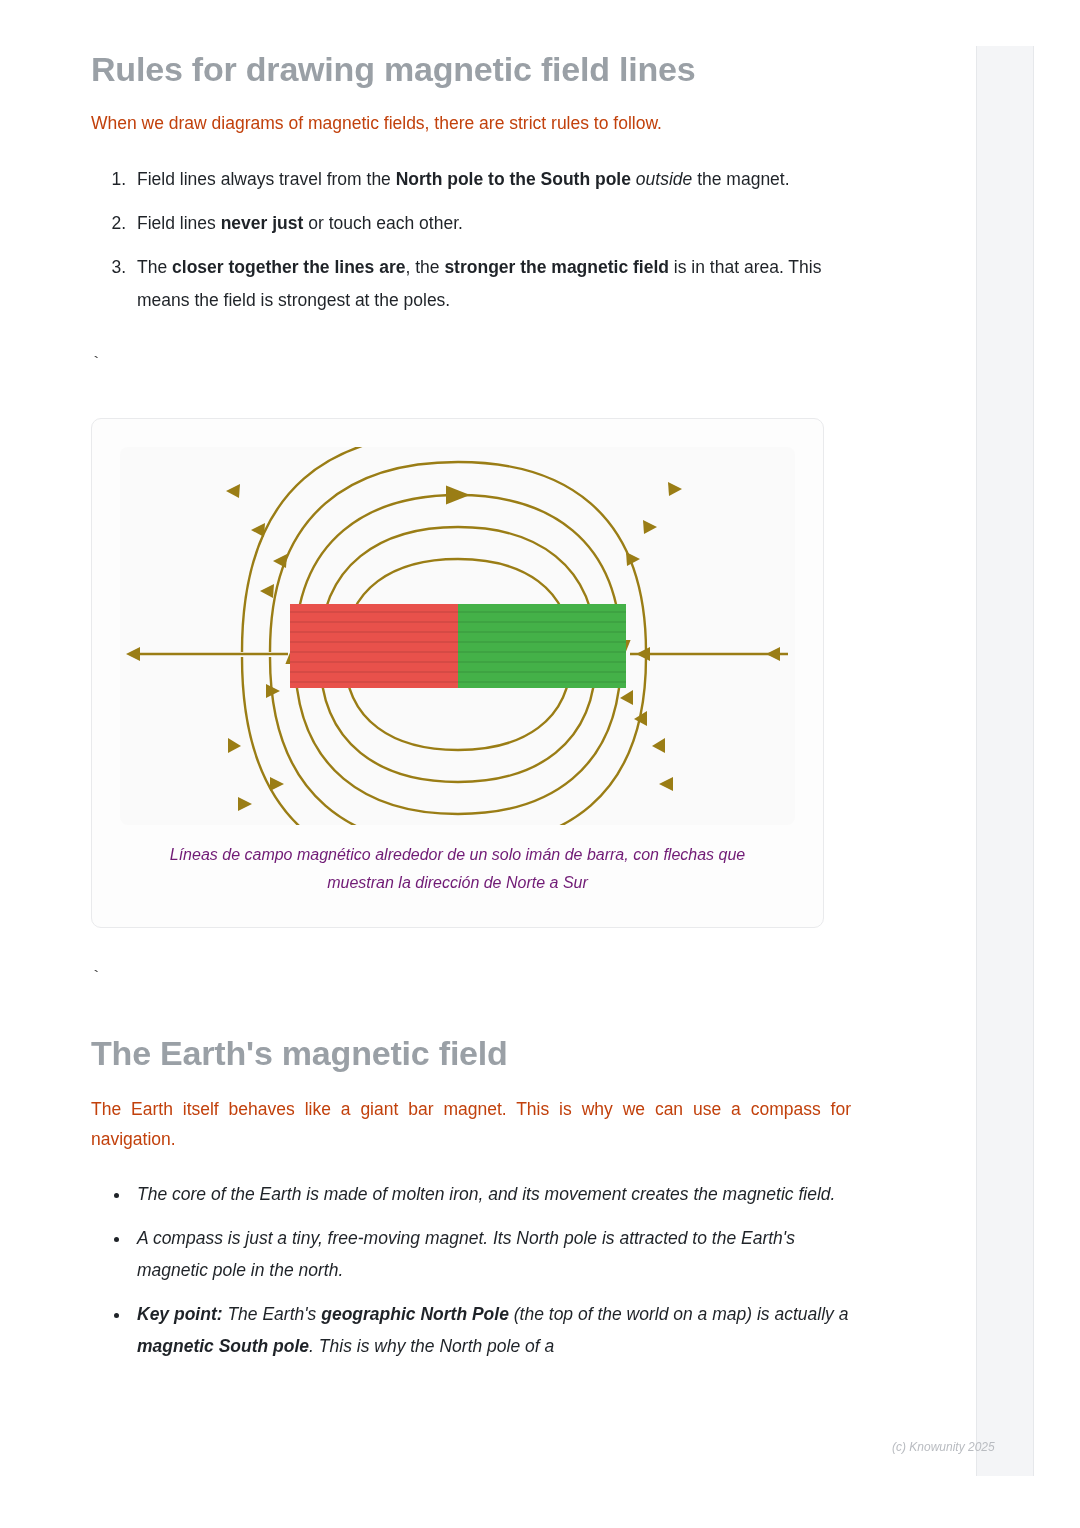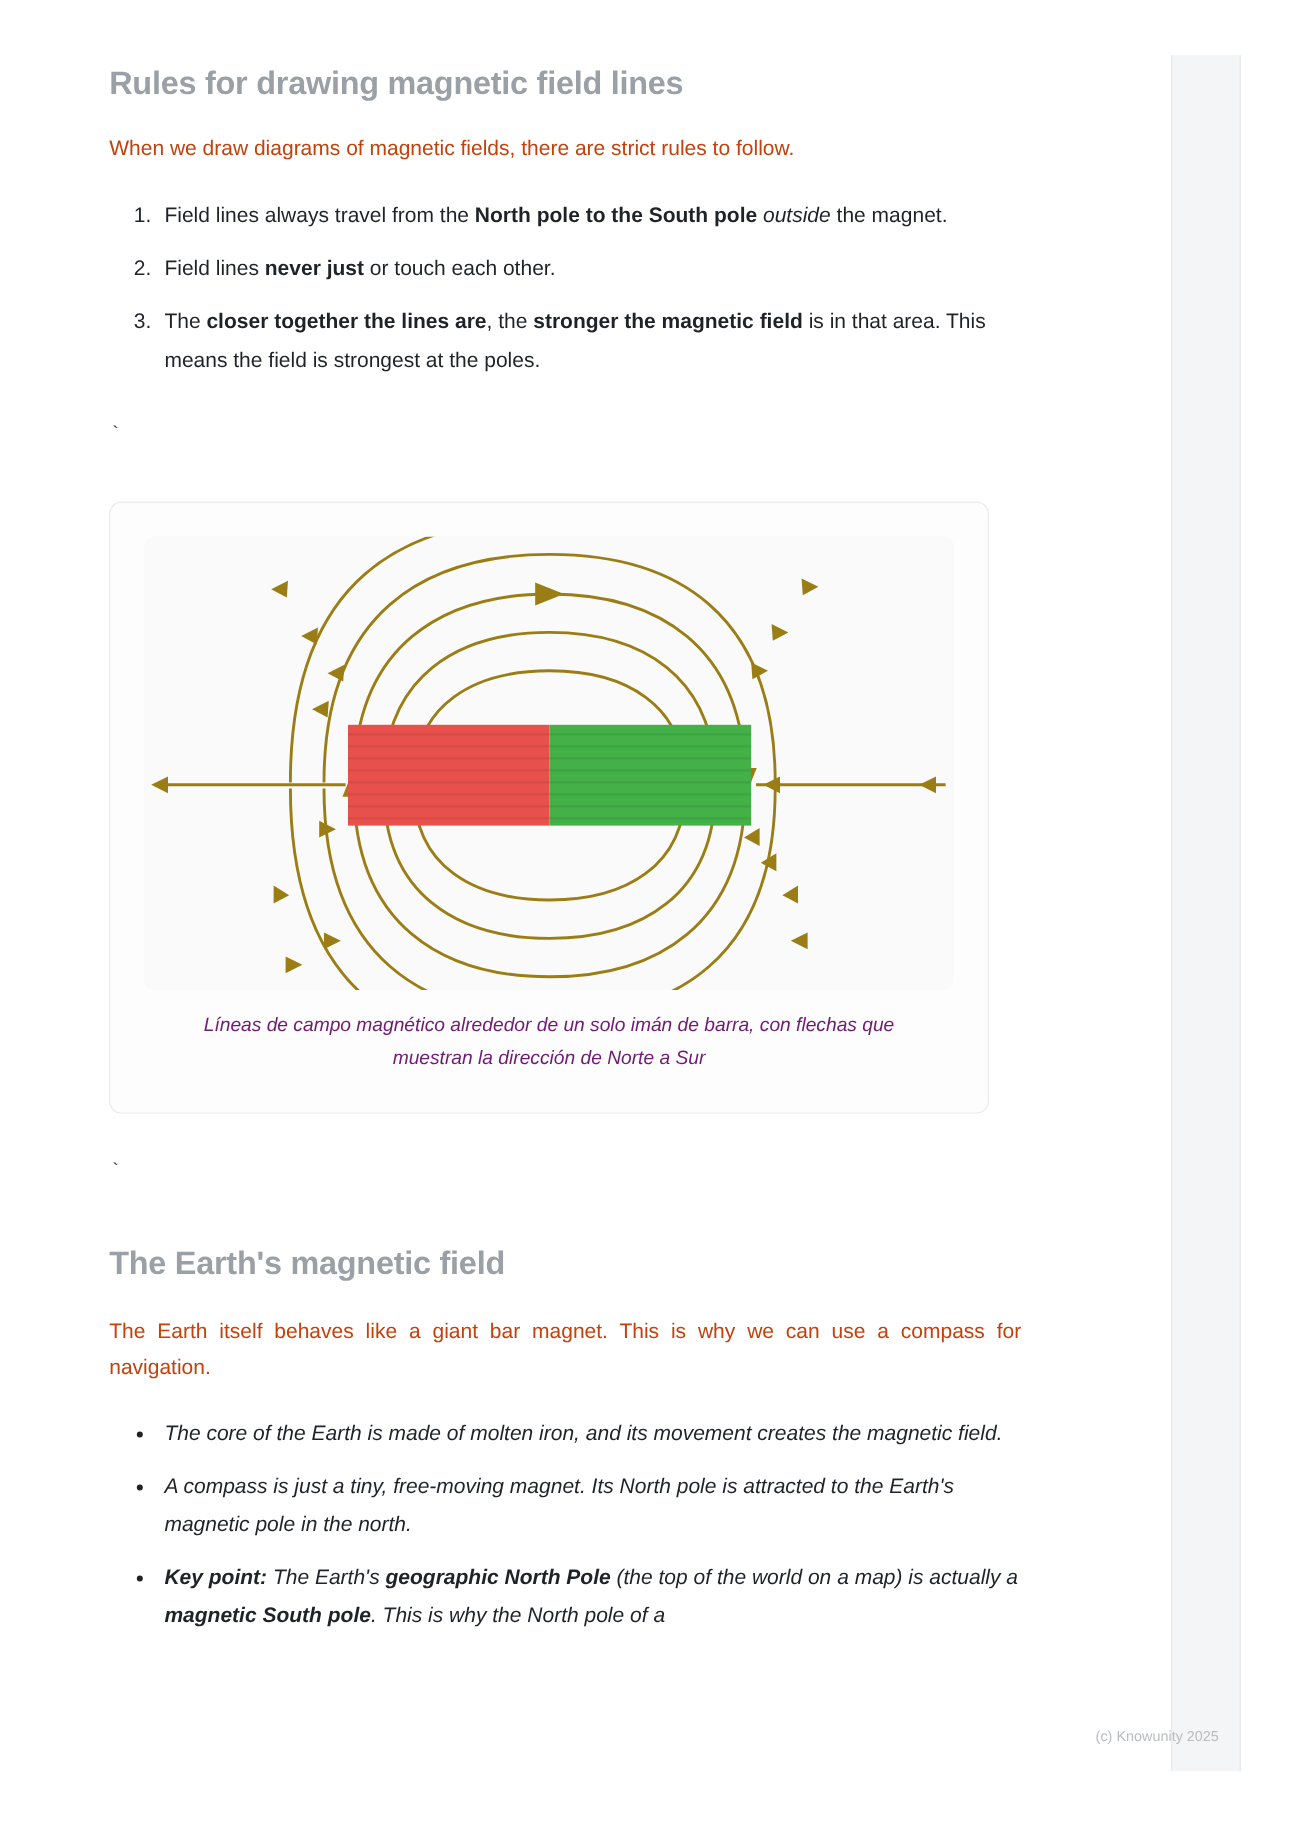--- a/index.html
+++ b/index.html
@@ -45,21 +45,21 @@
   }
 
   .content {
     position: absolute;
     left: 91px;
     top: 0;
     width: 760px;
   }
 
   h2.section-title {
-    font-size: 27px;
+    font-size: 34px;
     line-height: 34px;
     font-weight: bold;
     color: #9aa0a6;
     margin: 0;
     letter-spacing: -0.2px;
   }
 
   p.body-text {
     font-size: 17.5px;
     line-height: 30px;
@@ -127,25 +127,26 @@
     font-size: 16px;
     line-height: 28px;
     font-style: italic;
     color: #701a75;
     text-align: center;
     padding: 16px 60px 30px 60px;
   }
 
   .watermark {
     position: absolute;
-    left: 913px;
+    left: 892px;
     top: 1440px;
     font-size: 12px;
     color: #b9bcc1;
     font-family: "Liberation Sans", sans-serif;
+    font-style: italic;
   }
 </style>
 </head>
 <body>
 
 <div class="page">
 
   <div class="right-strip"></div>
   <div class="strip-panel"></div>
 

